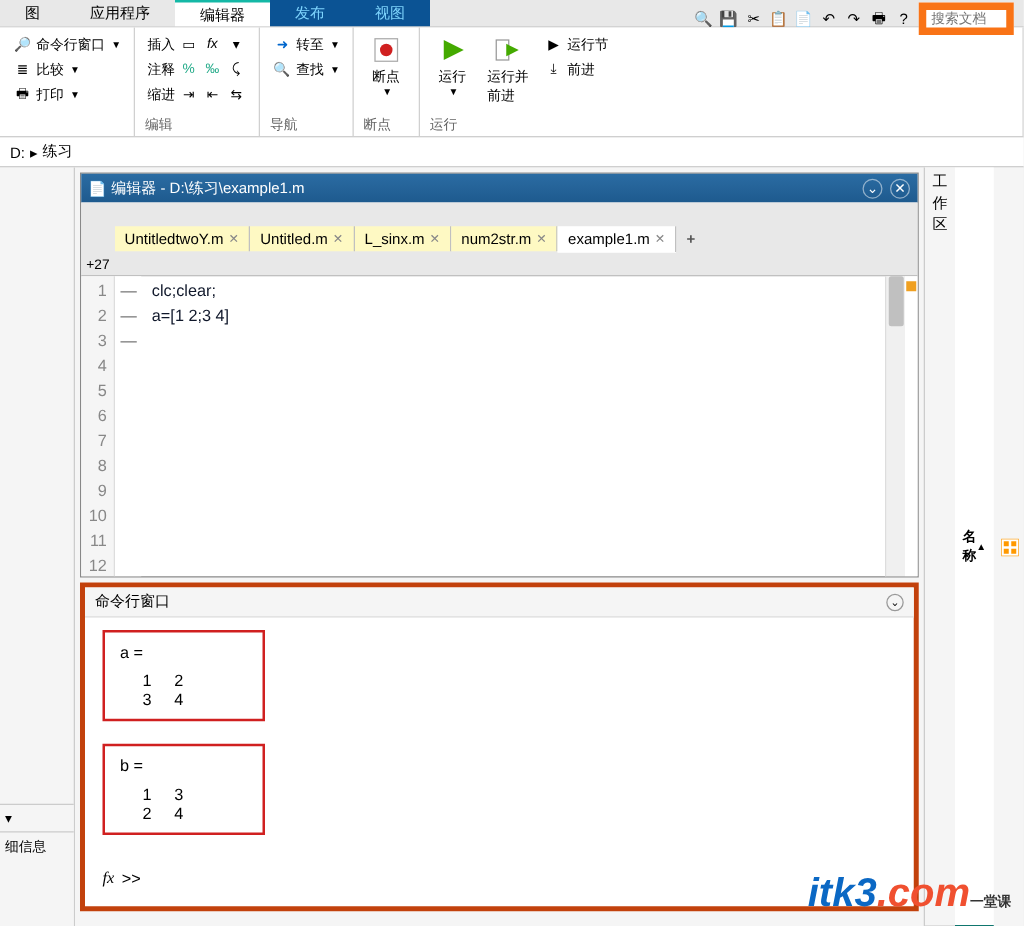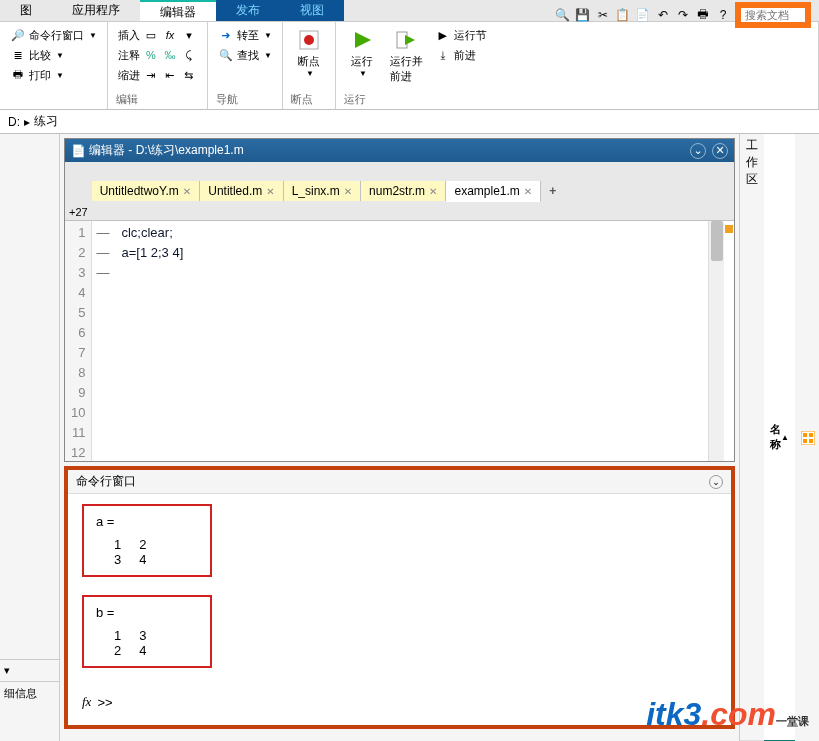--- a/index.html
+++ b/index.html
@@ -207,21 +207,21 @@
   <span>▸</span>
   <span>练习</span>
 </div>
 
 <div class="main-area">
   <div class="left-gutter">
     <div style="flex:1"></div>
     <div class="details-label" style="border-top:1px solid #ccc; margin-top:auto">
       <span>▾</span>
     </div>
-    <div class="details-label" style="height:60px">细信息</div>
+    <div class="details-label" style="height:76px">细信息</div>
   </div>
 
   <div class="center-col">
 
     <div class="editor-window">
       <div class="editor-titlebar">
         <span class="title-icon">📄</span>
         <span>编辑器 - D:\练习\example1.m</span>
         <div class="titlebar-controls">
           <span class="titlebar-btn">⌄</span>

